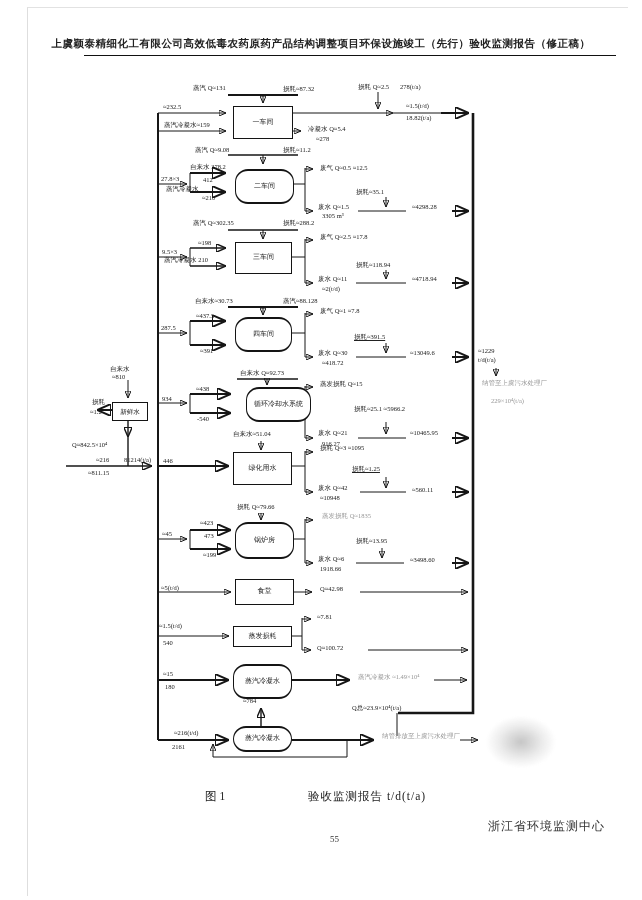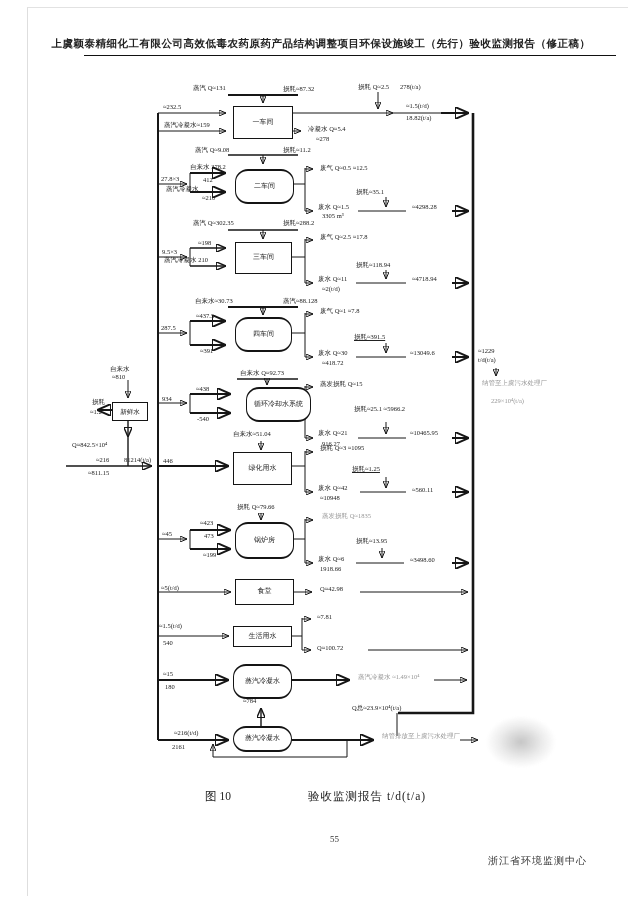--- a/index.html
+++ b/index.html
@@ -17,21 +17,21 @@
       font-family:"Liberation Serif","DejaVu Serif",serif;}
   .gy{color:#979797;}
   .wr{white-space:normal;}
   .bx{position:absolute;border:1px solid #141414;background:#fff;display:flex;
       align-items:center;justify-content:center;text-align:center;font-size:7px;line-height:1.1;}
   .tk{border-top-width:2px;border-bottom-width:2px;border-radius:13px;}
   .cap{position:absolute;top:789px;left:0;width:642px;font-size:11.5px;color:#222;}
   .cap .fig{position:absolute;left:205px;top:0;}
   .cap .ttl{position:absolute;left:308px;top:0;letter-spacing:1px;}
   .pgnum{position:absolute;left:330px;top:834px;font-size:9px;color:#333;}
-  .forg{position:absolute;left:488px;top:854px;width:130px;font-size:10px;color:#333;letter-spacing:1px;}
+  .forg{position:absolute;left:488px;top:818px;width:130px;font-size:12px;color:#333;letter-spacing:1px;}
   .stamp{position:absolute;left:486px;top:716px;width:70px;height:52px;border-radius:50%;
          background:radial-gradient(closest-side,rgba(140,140,140,.5),rgba(170,170,170,.22) 62%,rgba(200,200,200,0));
          filter:blur(1.3px);}
 </style>
 </head>
 <body>
 
 <div class="page">
   <div class="scan-edge"></div>
 
@@ -185,21 +185,21 @@
   <div class="bx" style="left:233px;top:452px;width:57px;height:31px">
       <span>绿化用水</span>
     </div>
   <div class="bx tk" style="left:235px;top:522px;width:57px;height:33px">
       <span>锅炉房</span>
     </div>
   <div class="bx" style="left:235px;top:579px;width:57px;height:24px">
       <span>食堂</span>
     </div>
   <div class="bx" style="left:233px;top:626px;width:57px;height:19px">
-      <span>生活用水</span>
+      <span>蒸发损耗</span>
     </div>
   <div class="bx tk" style="left:233px;top:664px;width:57px;height:31px">
       <span>蒸汽冷凝水</span>
     </div>
   <div class="bx tk" style="left:233px;top:726px;width:57px;height:22px">
       <span>蒸汽冷凝水</span>
     </div>
   <div class="bx" style="left:112px;top:402px;width:34px;height:17px;font-size:6.5px">
       <span>新鲜水</span>
     </div>
@@ -307,18 +307,18 @@
 
   <div class="lb" style="left:243px;top:697px">≈784</div>
   <div class="lb" style="left:174px;top:729px">≈216(t/d)</div>
   <div class="lb" style="left:172px;top:743px">2161</div>
   <div class="lb gy" style="left:382px;top:732px">纳管排放至上虞污水处理厂</div>
   <div class="lb" style="left:352px;top:704px">Q总≈23.9×10⁴(t/a)</div>
 
   <div class="stamp"></div>
 
   <div class="cap">
-    <span class="fig">图 10</span>
+    <span class="fig">图 1</span>
     <span class="ttl">验收监测报告 t/d(t/a)</span>
   </div>
   <div class="pgnum">55</div>
   <div class="forg">浙江省环境监测中心</div>
 </div>
 
 </body></html>

